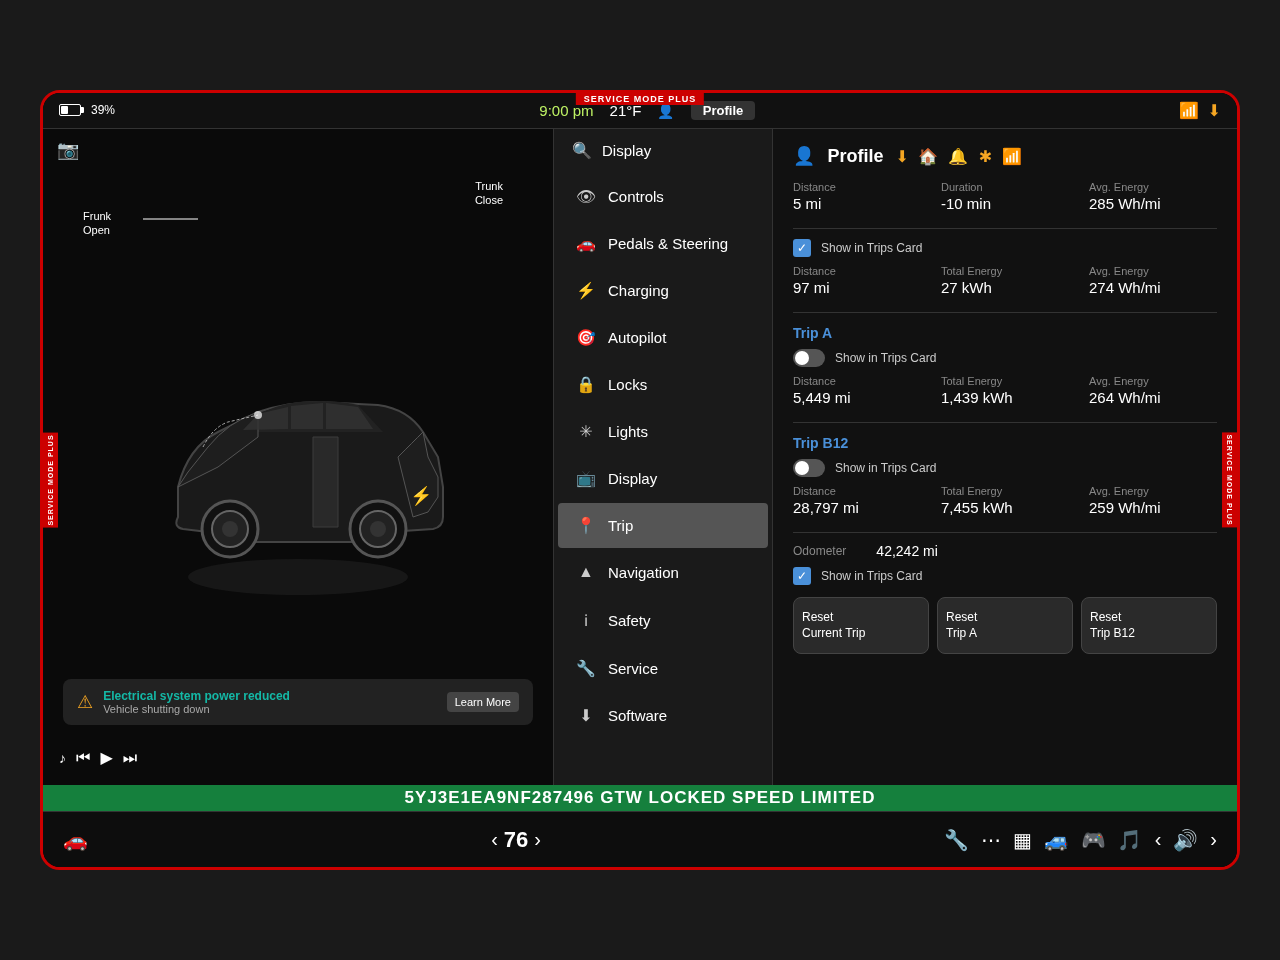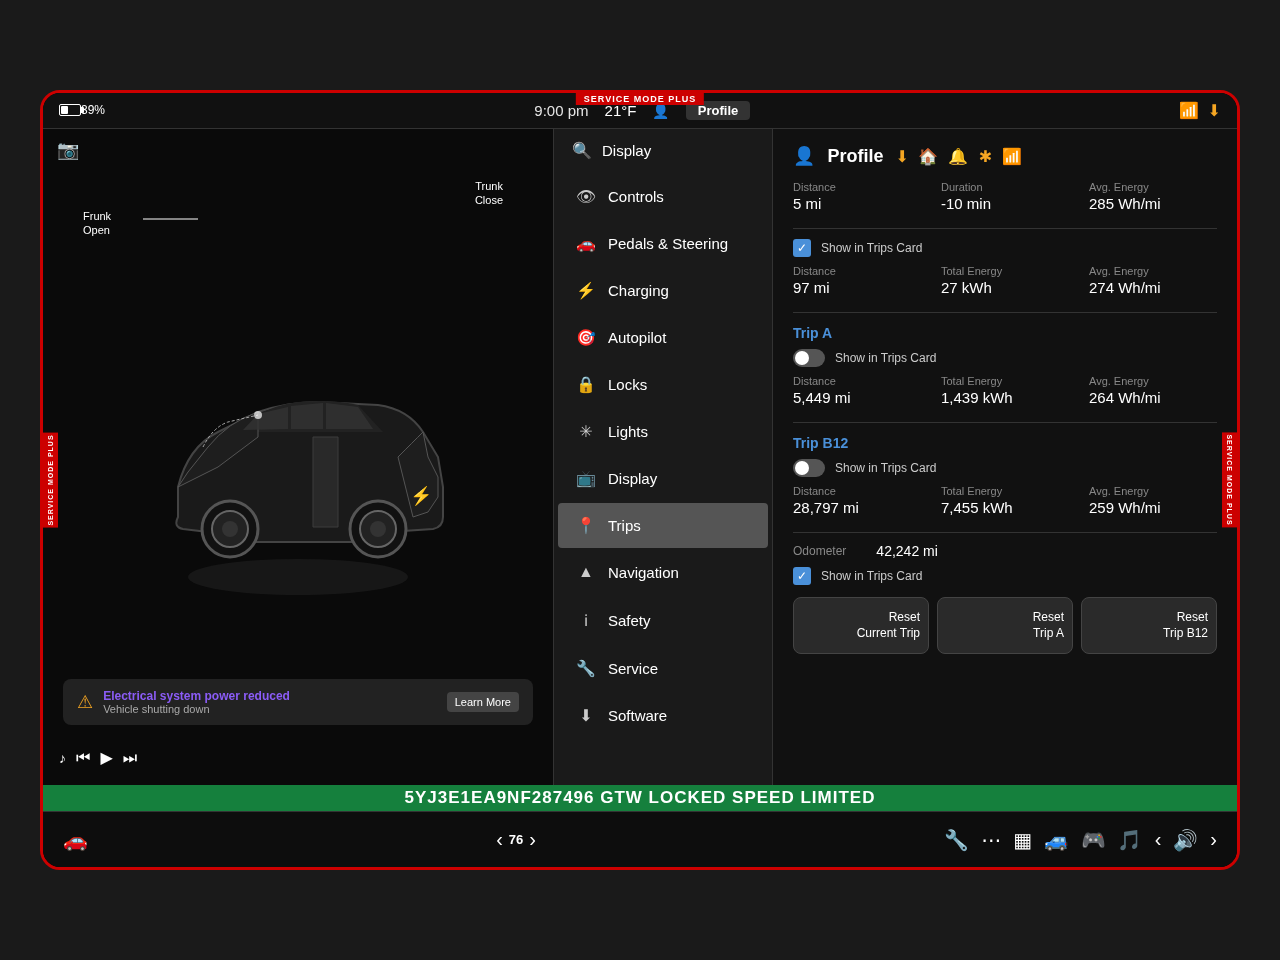--- a/index.html
+++ b/index.html
@@ -160,21 +160,21 @@
     .alert-icon {
       color: #f5a623;
       font-size: 18px;
     }
 
     .alert-text {
       flex: 1;
     }
 
     .alert-title {
-      color: #8b5cf6;
+      color: #14b8a6;
       font-size: 12px;
       font-weight: bold;
     }
 
     .alert-subtitle {
       color: #aaa;
       font-size: 11px;
     }
 
     .alert-learn {
@@ -386,40 +386,40 @@
     }
 
     .reset-btn {
       flex: 1;
       background: #2a2a2a;
       border: 1px solid #444;
       border-radius: 8px;
       color: #fff;
       font-size: 12px;
       padding: 12px 8px;
-      text-align: right;
+      text-align: left;
       cursor: pointer;
       line-height: 1.3;
     }
 
     
     .bottom-bar {
       height: 56px;
       background: #0d0d0d;
       display: flex;
       align-items: center;
       justify-content: space-between;
       padding: 0 20px;
       border-top: 1px solid #333;
       flex-shrink: 0;
     }
 
     .bottom-left { display: flex; align-items: center; gap: 12px; color: #fff; font-size: 20px; }
     .bottom-center { display: flex; align-items: center; gap: 6px; color: #fff; font-size: 16px; }
-    .bottom-page-num { color: #fff; font-size: 13px; font-weight: bold; }
+    .bottom-page-num { color: #fff; font-size: 22px; font-weight: bold; }
     .bottom-right { display: flex; align-items: center; gap: 12px; }
     .bottom-icon { color: #fff; font-size: 20px; cursor: pointer; }
 
     
     .vin-bar {
       background: #15803d;
       color: #fff;
       font-size: 17px;
       font-weight: bold;
       text-align: center;
@@ -432,21 +432,21 @@
     .car-drawing {
       width: 340px;
       height: 300px;
       margin-top: 20px;
     }
 
     
     .battery {
       display: inline-flex;
       align-items: center;
-      gap: 0;
+      gap: 10px;
       font-size: 12px;
       color: #fff;
     }
 
     .battery-icon {
       width: 22px;
       height: 12px;
       border: 1.5px solid #fff;
       border-radius: 2px;
       position: relative;
@@ -488,21 +488,21 @@
       <span>
         <span class="battery">
           <span class="battery-icon">
               <span class="battery-fill"></span>
             </span>
           <span>39%</span>
         </span>
       </span>
     </div>
     <div class="status-center">
-      <span style="font-size:15px;color:#e5e5e5;">9:00 pm</span>
+      <span style="font-size:15px;color:#bef264;">9:00 pm</span>
       <span style="font-size:15px;color:#fff;">21°F</span>
       <span style="font-size:14px;color:#fff;">👤</span>
       <span class="status-profile">Profile</span>
     </div>
     <div class="status-right">
       <span style="color:#888;font-size:16px;">📶</span>
       <span style="color:#f5a623;font-size:16px;">⬇</span>
     </div>
   </div>
 
@@ -607,21 +607,21 @@
       <div class="nav-item">
         <span class="nav-icon">✳</span>
         <span>Lights</span>
       </div>
       <div class="nav-item">
         <span class="nav-icon">📺</span>
         <span>Display</span>
       </div>
       <div class="nav-item active">
         <span class="nav-icon">📍</span>
-        <span>Trips</span>
+        <span>Trip</span>
       </div>
       <div class="nav-item">
         <span class="nav-icon">▲</span>
         <span>Navigation</span>
       </div>
       <div class="nav-item">
         <span class="nav-icon">ℹ</span>
         <span>Safety</span>
       </div>
       <div class="nav-item">

